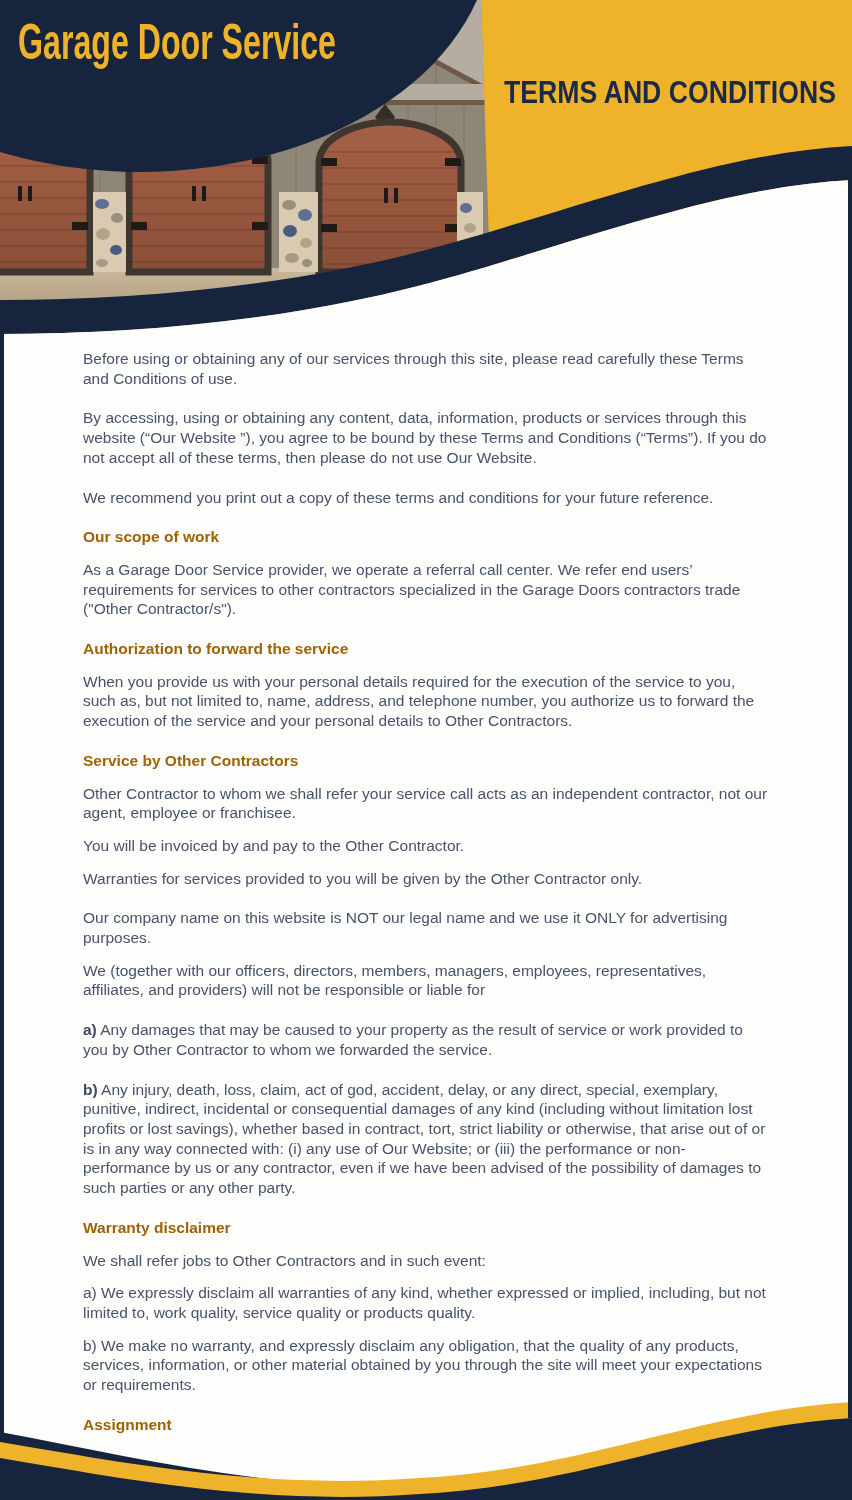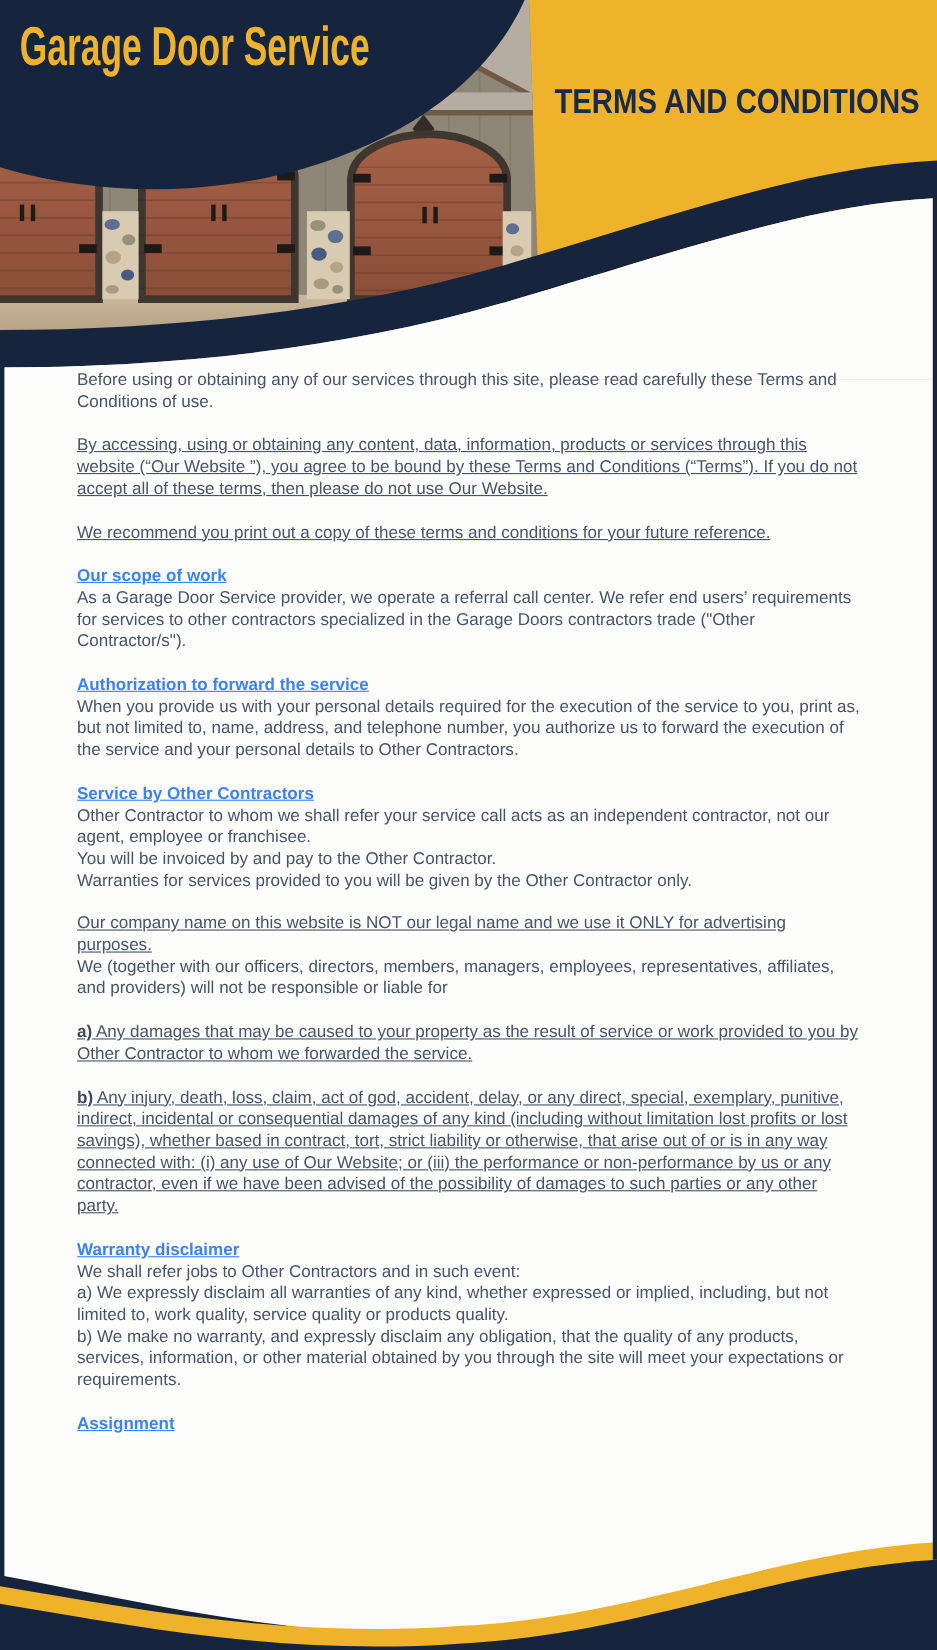--- a/index.html
+++ b/index.html
@@ -13,23 +13,23 @@
   }
   .hdr-svg{position:absolute;top:0;left:0;display:block;}
   .ftr-svg{position:absolute;bottom:0;left:0;display:block;}
   .edge{position:absolute;width:4px;background:#17243E;z-index:4;}
   .edge.left{left:0;top:302px;height:1132px;}
   .edge.right{right:0;top:172px;height:1246px;}
   .content{
     position:absolute;left:70px;top:336px;width:712px;z-index:3;
     color:#47536B;font-size:15.5px;line-height:19.7px;
   }
-  .content p, .content h3{margin:0;padding:0;font-size:15.5px;line-height:19.7px;}
-  .content h3{font-weight:bold;color:#3b82f6;}
-  .content .gap{margin-top:20px;text-decoration:underline;}
+  .content p, .content h3{margin:13px;padding:0;font-size:15.5px;line-height:19.7px;}
+  .content h3{font-weight:bold;color:#a16207;}
+  .content .gap{margin-top:20px;}
   .content strong{font-weight:bold;color:#3d4960;}
   text{font-family:"Liberation Sans","DejaVu Sans",sans-serif;}
 </style>
 </head>
 <body>
 
 <div class="page">
 
   <svg class="hdr-svg" width="852" height="345" viewBox="0 0 852 345">
     <defs>
@@ -173,21 +173,21 @@
     <text x="504" y="103" font-size="31.5" font-weight="bold" fill="#1B2B47" textLength="332" lengthAdjust="spacingAndGlyphs">TERMS AND CONDITIONS</text>
   </svg>
 
   <main class="content">
       <p class="p">Before using or obtaining any of our services through this site, please read carefully these Terms and Conditions of use.</p>
       <p class="p gap">By accessing, using or obtaining any content, data, information, products or services through this website (“Our Website ”), you agree to be bound by these Terms and Conditions (“Terms”). If you do not accept all of these terms, then please do not use Our Website.</p>
       <p class="p gap">We recommend you print out a copy of these terms and conditions for your future reference.</p>
       <h3 class="h gap">Our scope of work</h3>
       <p class="p">As a Garage Door Service provider, we operate a referral call center. We refer end users’ requirements for services to other contractors specialized in the Garage Doors contractors trade ("Other Contractor/s").</p>
       <h3 class="h gap">Authorization to forward the service</h3>
-      <p class="p">When you provide us with your personal details required for the execution of the service to you, print as, but not limited to, name, address, and telephone number, you authorize us to forward the execution of the service and your personal details to Other Contractors.</p>
+      <p class="p">When you provide us with your personal details required for the execution of the service to you, such as, but not limited to, name, address, and telephone number, you authorize us to forward the execution of the service and your personal details to Other Contractors.</p>
       <h3 class="h gap">Service by Other Contractors</h3>
       <p class="p">Other Contractor to whom we shall refer your service call acts as an independent contractor, not our agent, employee or franchisee.</p>
       <p class="p">You will be invoiced by and pay to the Other Contractor.</p>
       <p class="p">Warranties for services provided to you will be given by the Other Contractor only.</p>
       <p class="p gap">Our company name on this website is NOT our legal name and we use it ONLY for advertising purposes.</p>
       <p class="p">We (together with our officers, directors, members, managers, employees, representatives, affiliates, and providers) will not be responsible or liable for</p>
       <p class="p gap"><strong>a)</strong> Any damages that may be caused to your property as the result of service or work provided to you by Other Contractor to whom we forwarded the service.</p>
       <p class="p gap"><strong>b)</strong> Any injury, death, loss, claim, act of god, accident, delay, or any direct, special, exemplary, punitive, indirect, incidental or consequential damages of any kind (including without limitation lost profits or lost savings), whether based in contract, tort, strict liability or otherwise, that arise out of or is in any way connected with: (i) any use of Our Website; or (iii) the performance or non-performance by us or any contractor, even if we have been advised of the possibility of damages to such parties or any other party.</p>
       <h3 class="h gap">Warranty disclaimer</h3>
       <p class="p">We shall refer jobs to Other Contractors and in such event:</p>

